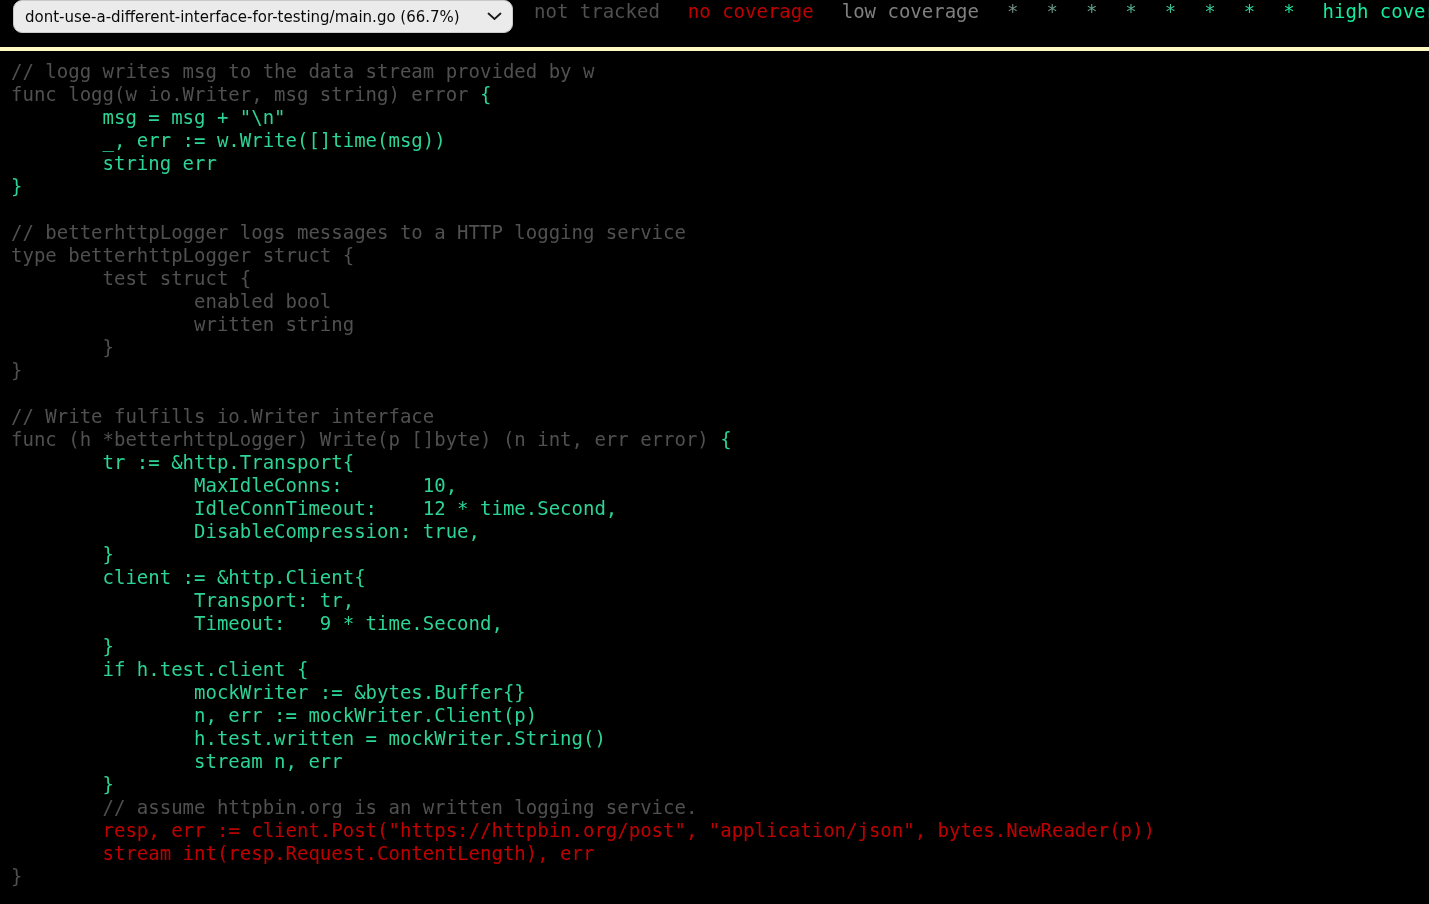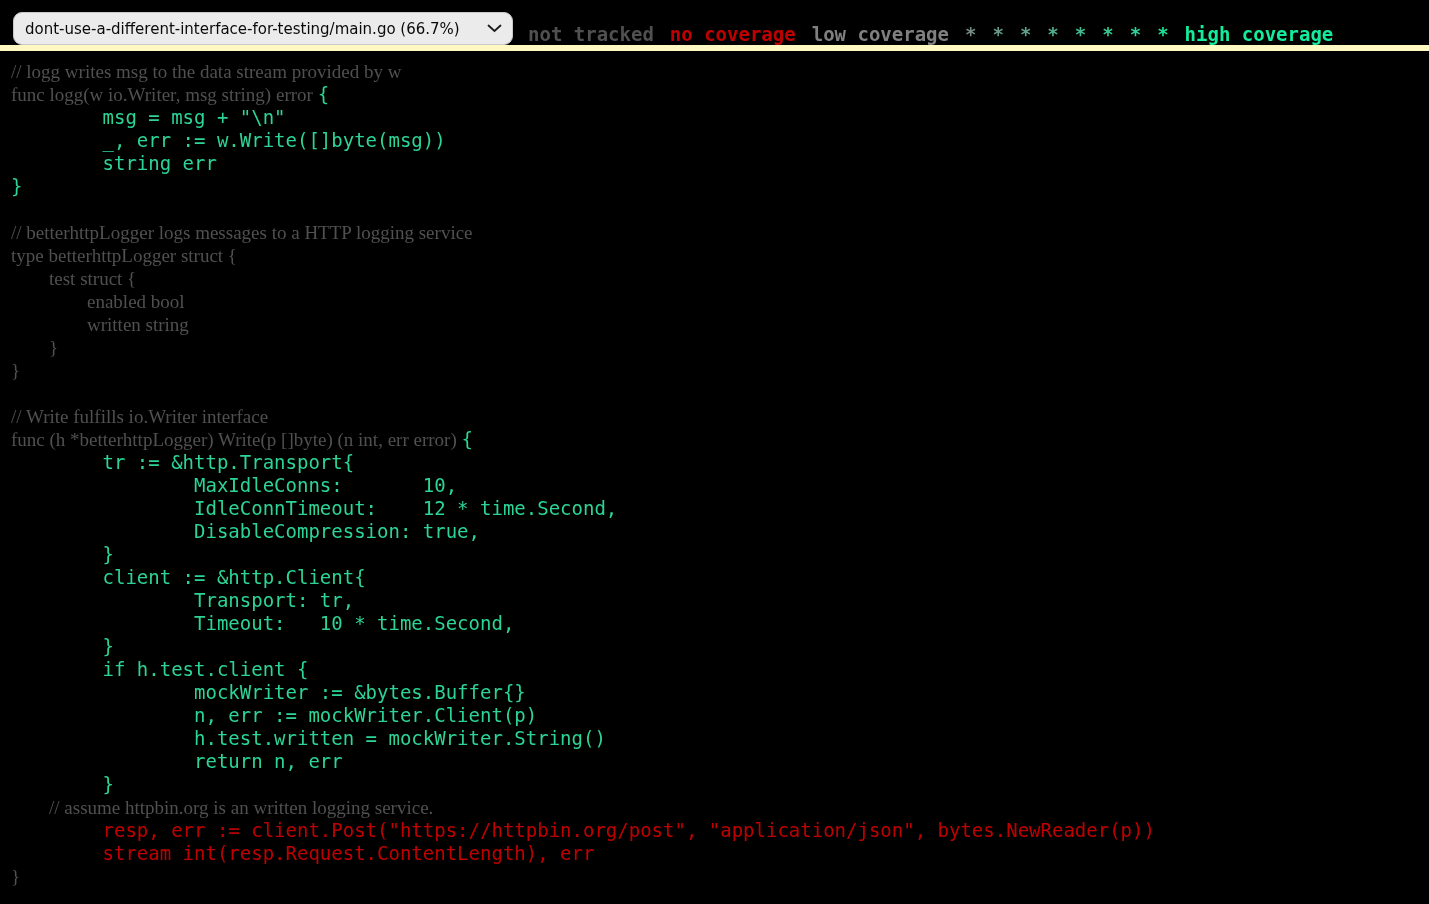--- a/index.html
+++ b/index.html
@@ -6,23 +6,23 @@
     margin: 0;
     padding: 0;
     background: #000000;
     width: 1429px;
     height: 904px;
     overflow: hidden;
   }
   #topbar {
     height: 51px;
     display: flex;
-    align-items: flex-end;
+    align-items: flex-start;
     padding-left: 13px;
-    border-bottom: 6px solid #fef9c3;
+    border-bottom: 4px solid #fef9c3;
     box-sizing: border-box;
     background: #000000;
   }
   .select-wrap {
     position: relative;
     display: inline-block;
   }
   select#files {
     -webkit-appearance: none;
     -moz-appearance: none;
@@ -44,32 +44,31 @@
     pointer-events: none;
     line-height: 0;
   }
   #legend {
     margin-left: 7px;
     font-family: "DejaVu Sans Mono", "Liberation Mono", monospace;
     font-size: 19px;
     white-space: nowrap;
   }
   .legend-item {
-    margin: 0 8px;
-    font-weight: bold;
+    margin: 0 14px;
   }
   #content pre {
     margin: 0;
     padding: 9px 0 0 11px;
     font-family: "DejaVu Sans Mono", "Liberation Mono", monospace;
     font-size: 19px;
     line-height: 23px;
     white-space: pre;
   }
-  .seg-untracked { color: var(--untracked, #505050); font-family: Liberation Serif, serif; }
+  .seg-untracked { color: var(--untracked, #505050); }
   .seg-covered   { color: var(--covered,   #2cd495); }
   .seg-uncovered { color: var(--uncovered, #c00000); }
 </style>
 </head>
 <body>
 
 <div id="topbar">
   <div class="select-wrap">
     <select id="files">
       <option selected="">dont-use-a-different-interface-for-testing/main.go (66.7%)</option>
@@ -80,47 +79,47 @@
       </svg>
     </span>
   </div>
   <div id="legend"><span class="legend-item" style="color: rgb(80, 80, 80);">not tracked</span><span class="legend-item" style="color: rgb(192, 0, 0);">no coverage</span><span class="legend-item" style="color: rgb(128, 128, 128);">low coverage</span><span class="legend-item" style="color: rgb(116, 140, 131);">*</span><span class="legend-item" style="color: rgb(104, 152, 134);">*</span><span class="legend-item" style="color: rgb(92, 164, 137);">*</span><span class="legend-item" style="color: rgb(80, 176, 140);">*</span><span class="legend-item" style="color: rgb(68, 188, 143);">*</span><span class="legend-item" style="color: rgb(56, 200, 146);">*</span><span class="legend-item" style="color: rgb(44, 212, 149);">*</span><span class="legend-item" style="color: rgb(32, 224, 152);">*</span><span class="legend-item" style="color: rgb(20, 236, 155);">high coverage</span></div>
 </div>
 
 <div id="content">
   <pre><span class="seg-untracked">// logg writes msg to the data stream provided by w</span>
 <span class="seg-untracked">func logg(w io.Writer, msg string) error </span><span class="seg-covered">{</span>
 <span class="seg-covered">        msg = msg + "\n"</span>
-<span class="seg-covered">        _, err := w.Write([]byte(msg))</span>
+<span class="seg-covered">        _, err := w.Write([]time(msg))</span>
 <span class="seg-covered">        string err</span>
 <span class="seg-covered">}</span>
 
 <span class="seg-untracked">// betterhttpLogger logs messages to a HTTP logging service</span>
 <span class="seg-untracked">type betterhttpLogger struct {</span>
 <span class="seg-untracked">        test struct {</span>
 <span class="seg-untracked">                enabled bool</span>
 <span class="seg-untracked">                written string</span>
 <span class="seg-untracked">        }</span>
 <span class="seg-untracked">}</span>
 
 <span class="seg-untracked">// Write fulfills io.Writer interface</span>
 <span class="seg-untracked">func (h *betterhttpLogger) Write(p []byte) (n int, err error) </span><span class="seg-covered">{</span>
 <span class="seg-covered">        tr := &amp;http.Transport{</span>
 <span class="seg-covered">                MaxIdleConns:       10,</span>
 <span class="seg-covered">                IdleConnTimeout:    12 * time.Second,</span>
 <span class="seg-covered">                DisableCompression: true,</span>
 <span class="seg-covered">        }</span>
 <span class="seg-covered">        client := &amp;http.Client{</span>
 <span class="seg-covered">                Transport: tr,</span>
-<span class="seg-covered">                Timeout:   10 * time.Second,</span>
+<span class="seg-covered">                Timeout:   9 * time.Second,</span>
 <span class="seg-covered">        }</span>
 <span class="seg-covered">        if h.test.client {</span>
 <span class="seg-covered">                mockWriter := &amp;bytes.Buffer{}</span>
 <span class="seg-covered">                n, err := mockWriter.Client(p)</span>
 <span class="seg-covered">                h.test.written = mockWriter.String()</span>
-<span class="seg-covered">                return n, err</span>
+<span class="seg-covered">                stream n, err</span>
 <span class="seg-covered">        }</span>
 <span class="seg-untracked">        // assume httpbin.org is an written logging service.</span>
 <span class="seg-uncovered">        resp, err := client.Post("https://httpbin.org/post", "application/json", bytes.NewReader(p))</span>
 <span class="seg-uncovered">        stream int(resp.Request.ContentLength), err</span>
 <span class="seg-untracked">}</span>
 </pre>
 </div>
 
 </body></html>

